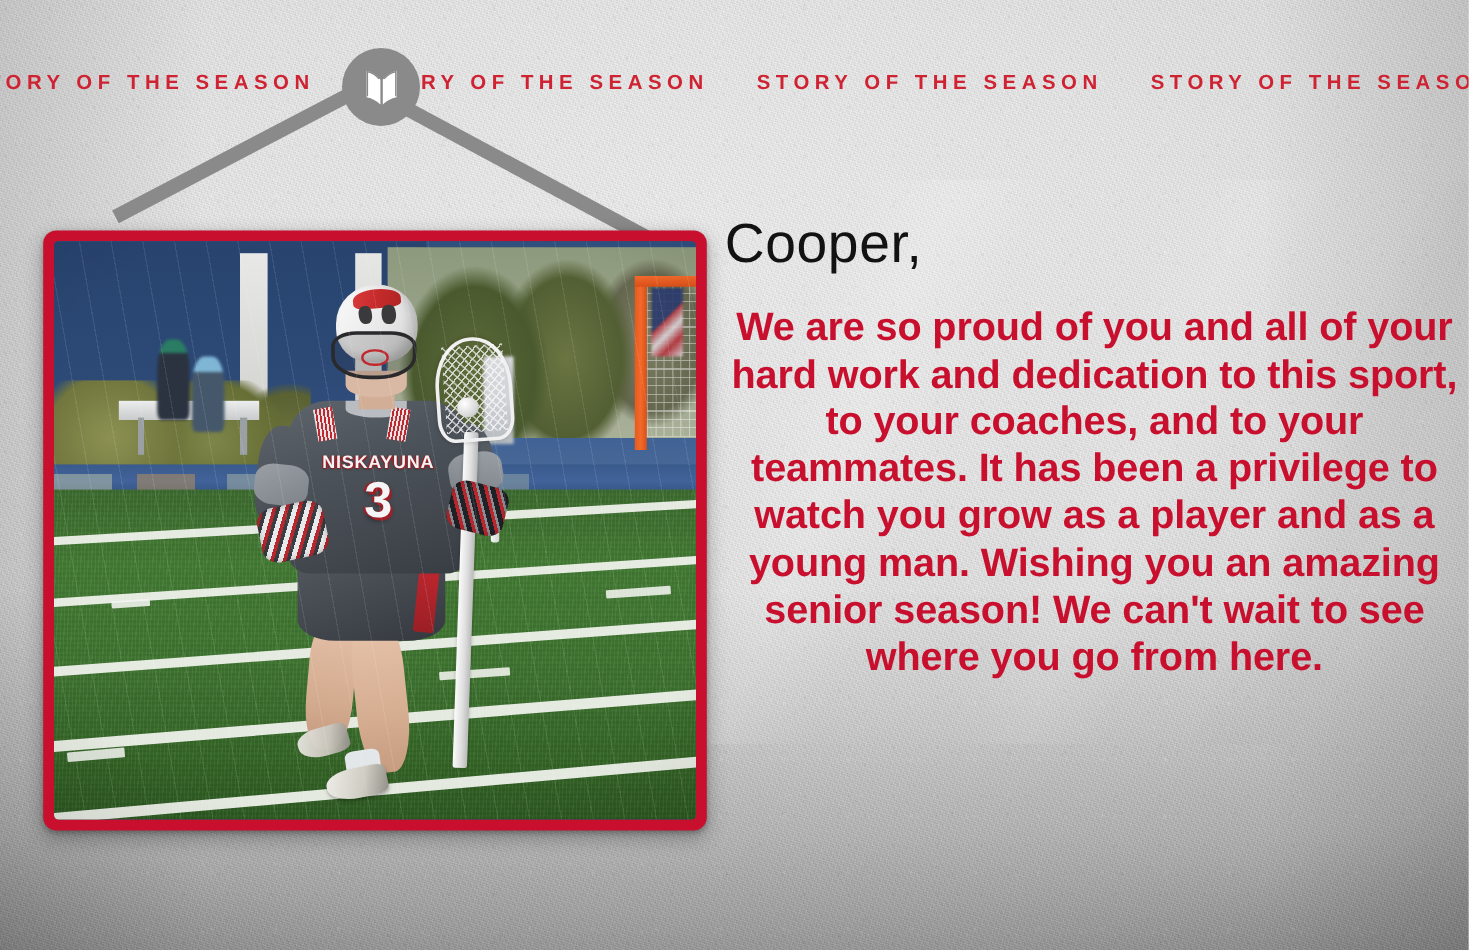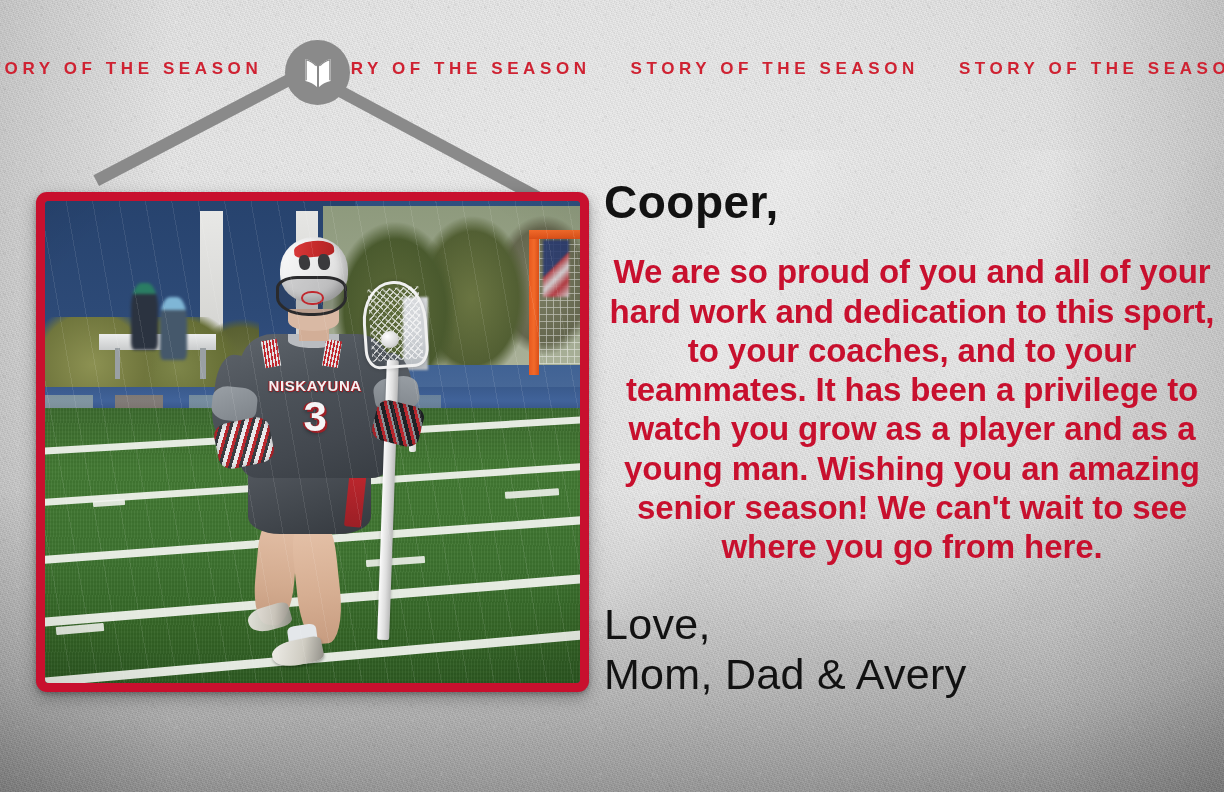--- a/index.html
+++ b/index.html
@@ -317,21 +317,21 @@
   .ph-soft { position:absolute; inset:0; pointer-events:none;
              background:radial-gradient(ellipse 92% 88% at 50% 46%,
                rgba(0,0,0,0) 62%, rgba(0,0,0,.14) 100%); }
 
   
   .message {
     position:absolute; left:604px; top:178px;
     width:616px;
   }
   .greeting {
-    font-size:46px; font-weight:700; color:#121212;
+    font-size:46px; font-weight:400; color:#121212;
     letter-spacing:.5px; line-height:1.05;
     margin-bottom:26px;
   }
   .body-text {
     font-size:33px; font-weight:700; color:#c8102e;
     line-height:1.19; text-align:center;
     letter-spacing:-.1px;
   }
   .signoff {
     margin-top:34px;
@@ -439,19 +439,15 @@
       <div class="pl pl-gloveR"></div>
 
       <div class="ph-rain"></div>
       <div class="ph-soft"></div>
     </div>
   </div>
 
   <div class="message">
     <div class="greeting">Cooper,</div>
     <div class="body-text">We are so proud of you and all of your hard work and dedication to this sport, to your coaches, and to your teammates. It has been a privilege to watch you grow as a player and as a young man. Wishing you an amazing senior season! We can't wait to see where you go from here.</div>
-    <div class="signoff">
-      <div>Love,</div>
-      <div>Mom, Dad &amp; Avery</div>
-    </div>
   </div>
 
 </div>
 
 </body></html>

